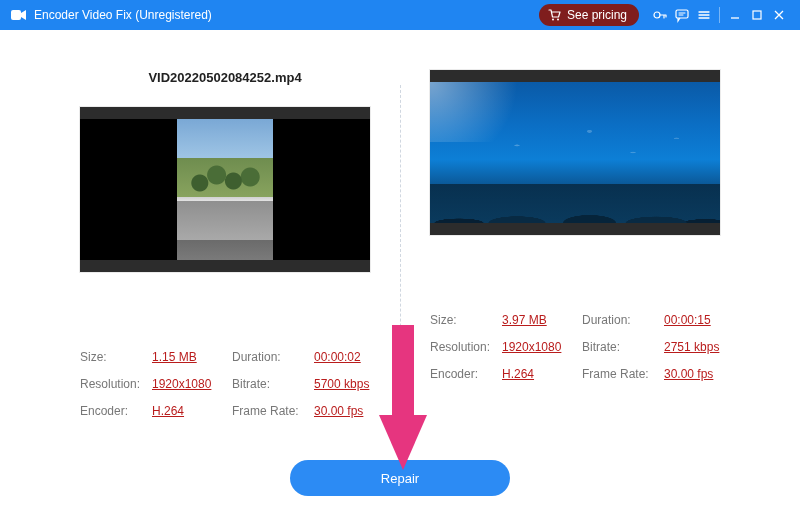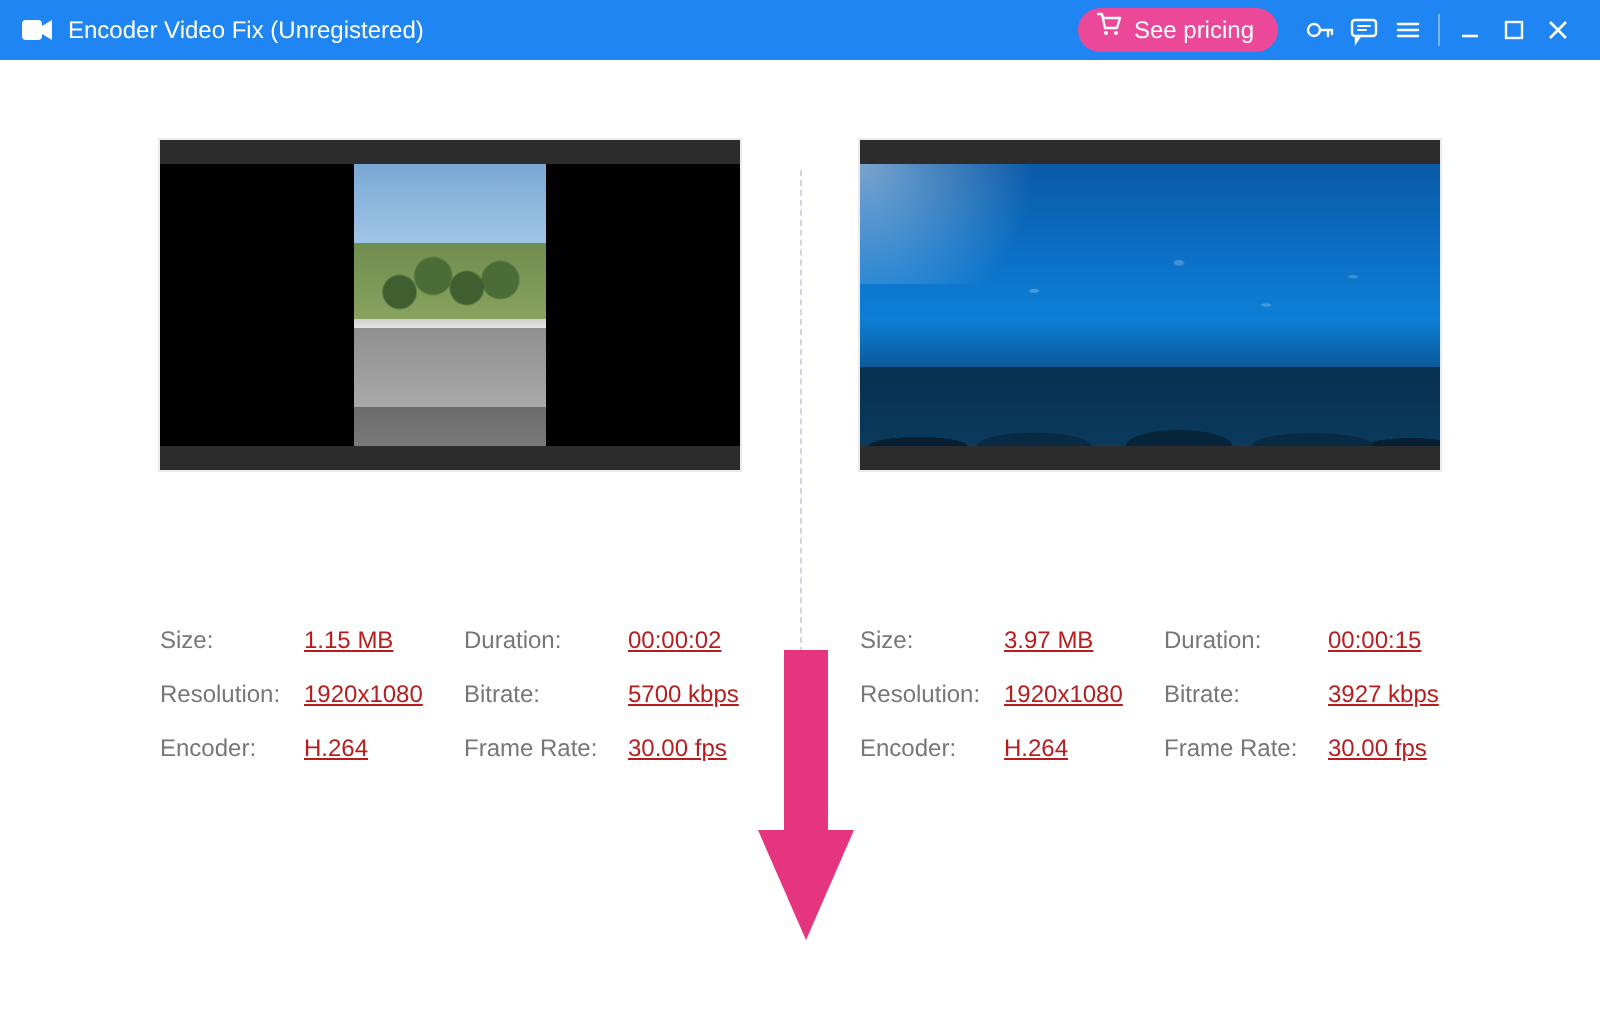--- a/index.html
+++ b/index.html
@@ -20,28 +20,29 @@
   color: #fff;
   font-size: 12px;
 }
 .titlebar .logo {
   width: 18px; height: 18px; margin-right: 6px;
   display: flex; align-items: center; justify-content: center;
 }
 .titlebar .app-title { flex: 0 0 auto; }
 .titlebar .spacer { flex: 1 1 auto; }
 .see-pricing {
-  background: #ec4899;
+  background: #7f1d1d;
   color: #fff;
   border-radius: 14px;
   height: 22px;
   line-height: 22px;
   padding: 0 12px 0 8px;
   font-size: 12px;
   display: flex;
+  align-items: center;
   cursor: pointer;
   margin-right: 10px;
 }
 .see-pricing svg { margin-right: 4px; }
 .tb-icon {
   width: 22px; height: 30px;
   display: flex; align-items: center; justify-content: center;
   cursor: pointer; color: #e3f0fd;
 }
 .tb-sep {
@@ -213,20 +214,21 @@
     <svg width="14" height="14" viewBox="0 0 14 14">
         <path d="M3 3l8 8M11 3l-8 8" stroke="#fff" stroke-width="1.3"></path>
       </svg>
   </div>
 </div>
 
 <div class="content">
   <div class="divider"></div>
 
   <div class="col">
+    <div class="filename">VID20220502084252.mp4</div>
     <div class="thumb">
       <div class="letterbox-top"></div>
       <div class="vid1-center">
           <div class="vid1-trees"></div>
         </div>
       <div class="letterbox-bot"></div>
     </div>
     <div class="info">
       <span class="lbl">Size:</span>
       <span class="val">1.15 MB</span>
@@ -252,26 +254,29 @@
       <div class="letterbox-bot"></div>
     </div>
     <div class="info">
       <span class="lbl">Size:</span>
       <span class="val">3.97 MB</span>
       <span class="lbl">Duration:</span>
       <span class="val">00:00:15</span>
       <span class="lbl">Resolution:</span>
       <span class="val">1920x1080</span>
       <span class="lbl">Bitrate:</span>
-      <span class="val">3927 kbps</span>
+      <span class="val">2751 kbps</span>
       <span class="lbl">Encoder:</span>
       <span class="val">H.264</span>
       <span class="lbl">Frame Rate:</span>
       <span class="val">30.00 fps</span>
     </div>
   </div>
 
+  <button class="repair-btn">
+    <span>Repair</span>
+  </button>
 
   <svg class="arrow-annot" width="60" height="160" viewBox="0 0 60 160">
     <path d="M30 5 L30 100" stroke="#e6357f" stroke-width="22" stroke-linecap="butt"></path>
     <path d="M6 95 L30 150 L54 95 Z" fill="#e6357f"></path>
   </svg>
 </div>
 
 </body></html>

